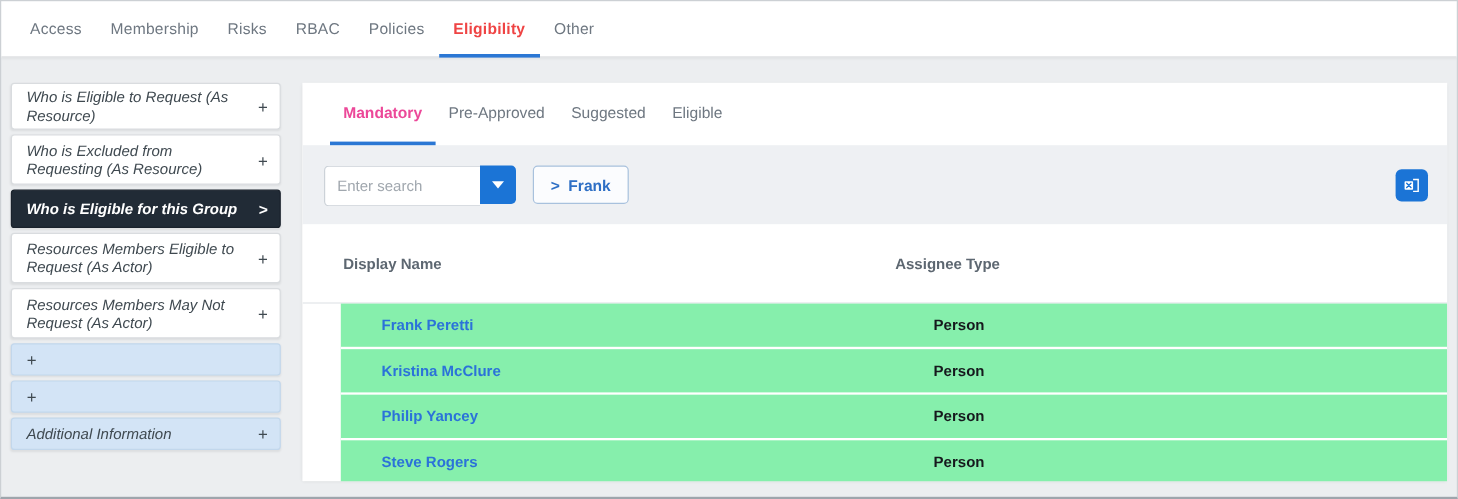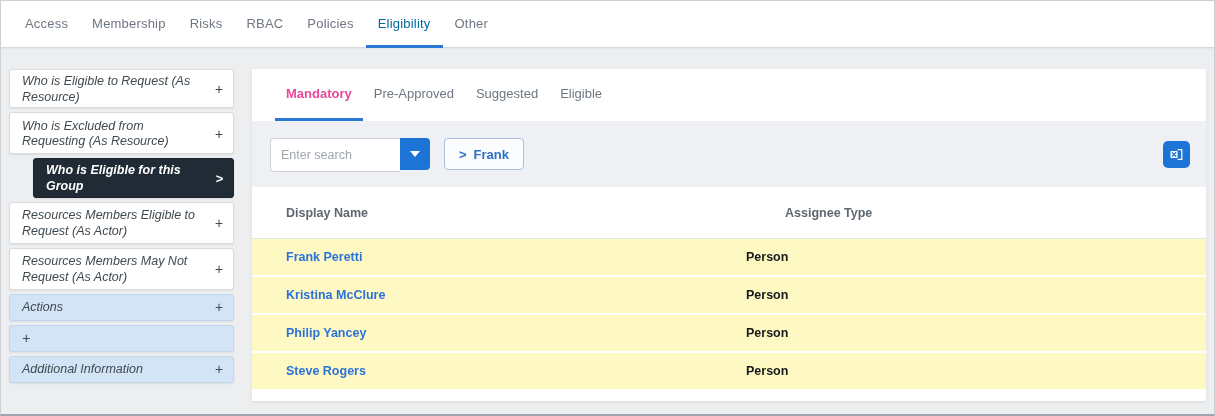--- a/index.html
+++ b/index.html
@@ -17,37 +17,37 @@
     position:absolute; top:0; left:0; right:0; height:47px;
     background:#fff; border-bottom:1px solid #d7dadd;
     box-shadow:0 1px 2px rgba(0,0,0,.05);
     display:flex; align-items:stretch; padding-left:12px;
   }
   .top-tab {
     display:flex; align-items:center; padding:0 12px;
     font-size:13px; color:#6e7781; letter-spacing:.2px;
     border-bottom:3px solid transparent; margin-bottom:-1px; cursor:pointer;
   }
-  .top-tab.active { color:#0369a1; font-weight:normal; border-bottom-color:#2b77d4; }
+  .top-tab.active { color:#ef4444; font-weight:bold; border-bottom-color:#2b77d4; }
 
   
   .sidebar {
     position:absolute; left:8px; top:68px; width:225px;
     display:flex; flex-direction:column; gap:4px;
   }
   .side-item {
     background:#fff; border:1px solid #d9dcdf; border-radius:3px;
     box-shadow:0 1px 2px rgba(0,0,0,.07);
     display:flex; align-items:center; justify-content:space-between;
     padding:4px 10px 2px 12px; font-size:12.5px; line-height:1.25;
     color:#3f4950; cursor:pointer;font-style:italic;
   }
   .side-item .s-label { flex:1; padding-right:6px; }
   .side-item .s-icon { font-size:14px; color:#3f4950; flex:0 0 auto; }
-  .h30 { min-height:30px; } .h32 { min-height:32px;margin-left:24px; }
+  .h30 { min-height:30px; } .h32 { min-height:32px; }
   .h42 { min-height:42px; } .h27 { min-height:27px; }
   .side-item.selected {
     background:#212b36; border-color:#1a222c; color:#fff; font-weight:bold;
   }
   .side-item.selected .s-icon { color:#fff; font-weight:bold; font-size:13px; }
   .side-item.blue { background:#d3e4f6; border-color:#c2d7ec; }
 
   
   .panel {
     position:absolute; left:251px; top:68px; width:954px; height:332px;
@@ -87,29 +87,29 @@
     font-family:"Liberation Sans", sans-serif;
   }
   .search-btn .chev { font-size:13px; font-weight:bold; }
   .export-btn {
     margin-left:auto; width:27px; height:27px; border:none; cursor:pointer;
     background:#1b74d6; border-radius:5px;
     display:flex; align-items:center; justify-content:center;
   }
 
   .table-head {
-    height:52px; display:flex; align-items:center; background:#fff;
+    height:66px; display:flex; align-items:center; background:#fff;
     border-bottom:1px solid #e2e5e8;
-    font-size:12.5px; font-weight:bold; color:#5d6771;gap:39px;
+    font-size:12.5px; font-weight:bold; color:#5d6771;
   }
   .col1 { width:494px; padding-left:34px; }
   .col2 { flex:1; }
   .t-row {
     height:38px; display:flex; align-items:center;
-    background:#fef9c3; border-bottom:2px solid #fff; font-size:12.5px;
+    background:#86efac; border-bottom:2px solid #fff; font-size:12.5px;margin-left:32px;
   }
   .t-row .name { color:#2b72d9; font-weight:bold; cursor:pointer; }
   .t-row .type { color:#16191d; font-weight:bold; }
 </style>
 </head>
 <body>
 
 <div class="screen">
 
   <div class="top-tabs">
@@ -137,21 +137,20 @@
     </div>
     <div class="side-item h42">
       <span class="s-label">Resources Members Eligible to Request (As Actor)</span>
       <span class="s-icon">+</span>
     </div>
     <div class="side-item h42">
       <span class="s-label">Resources Members May Not Request (As Actor)</span>
       <span class="s-icon">+</span>
     </div>
     <div class="side-item blue h27">
-      <span class="s-label">Actions</span>
       <span class="s-icon">+</span>
     </div>
     <div class="side-item blue h27">
       <span class="s-icon">+</span>
     </div>
     <div class="side-item blue h27">
       <span class="s-label">Additional Information</span>
       <span class="s-icon">+</span>
     </div>
   </div>

